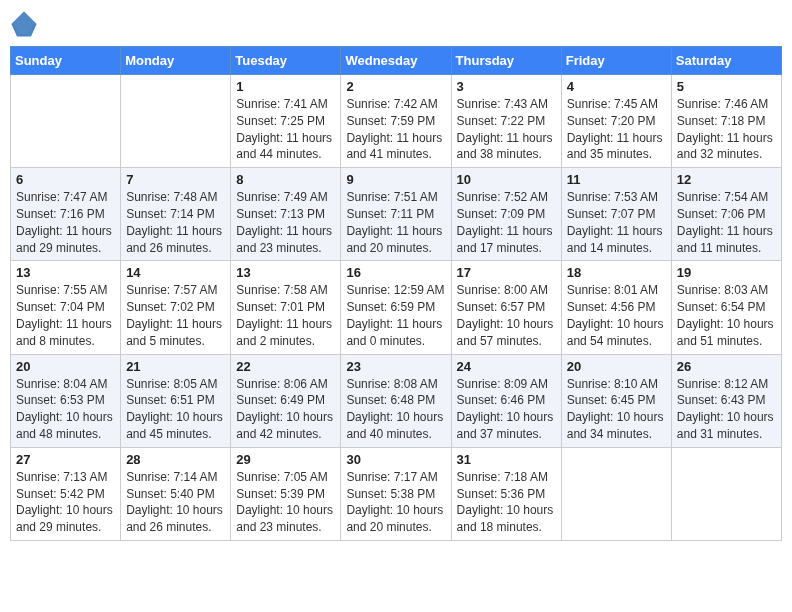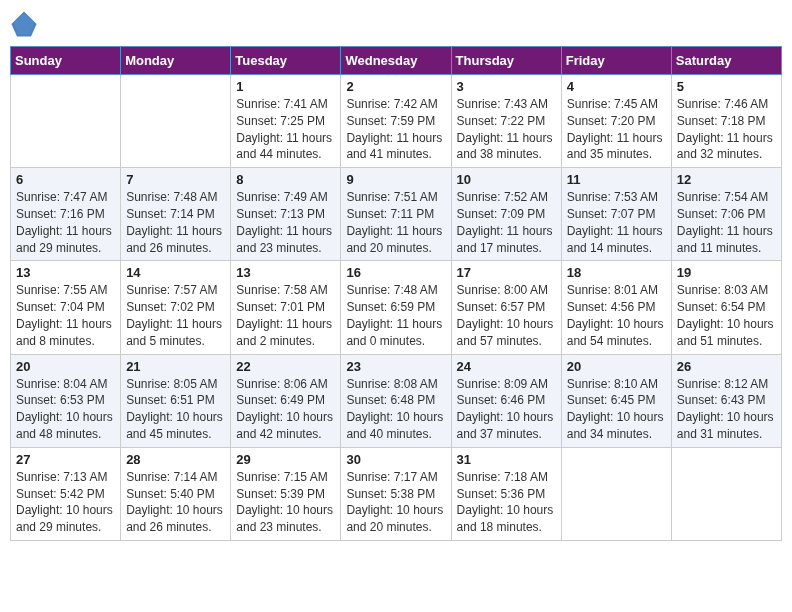--- a/index.html
+++ b/index.html
@@ -51,21 +51,21 @@
     .location {
       font-size: 16px;
       color: #444;
     }
     .calendar {
       width: 100%;
       border-collapse: collapse;
       border: 1px solid #ccc;
     }
     .calendar th {
-      background-color: #701a75;
+      background-color: #3b82f6;
       color: #fff;
       font-size: 13px;
       font-weight: bold;
       padding: 6px 4px;
       text-align: left;
       border: 1px solid #5590cc;
     }
     .calendar td {
       vertical-align: top;
       border: 1px solid #ccc;
@@ -237,21 +237,21 @@
         </td>
         <td>
           <span class="day-number">13</span>
           <div class="day-info">Sunrise: 7:58 AM
 Sunset: 7:01 PM
 Daylight: 11 hours
 and 2 minutes.</div>
         </td>
         <td>
           <span class="day-number">16</span>
-          <div class="day-info">Sunrise: 7:48 AM
+          <div class="day-info">Sunrise: 12:59 AM
 Sunset: 6:59 PM
 Daylight: 11 hours
 and 0 minutes.</div>
         </td>
         <td>
           <span class="day-number">17</span>
           <div class="day-info">Sunrise: 8:00 AM
 Sunset: 6:57 PM
 Daylight: 10 hours
 and 57 minutes.</div>
@@ -332,21 +332,21 @@
         </td>
         <td>
           <span class="day-number">28</span>
           <div class="day-info">Sunrise: 7:14 AM
 Sunset: 5:40 PM
 Daylight: 10 hours
 and 26 minutes.</div>
         </td>
         <td>
           <span class="day-number">29</span>
-          <div class="day-info">Sunrise: 7:15 AM
+          <div class="day-info">Sunrise: 7:05 AM
 Sunset: 5:39 PM
 Daylight: 10 hours
 and 23 minutes.</div>
         </td>
         <td>
           <span class="day-number">30</span>
           <div class="day-info">Sunrise: 7:17 AM
 Sunset: 5:38 PM
 Daylight: 10 hours
 and 20 minutes.</div>

